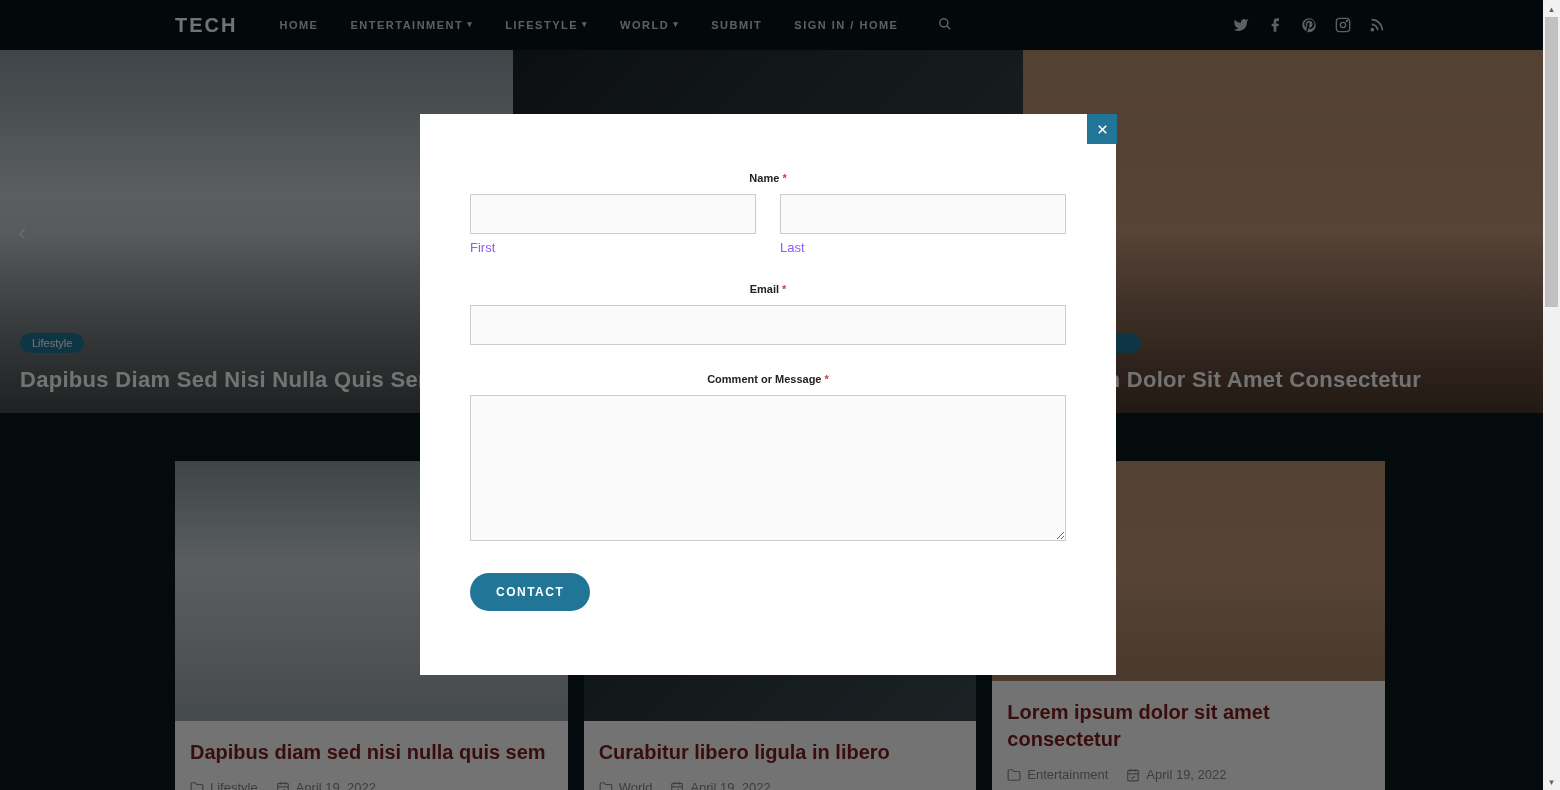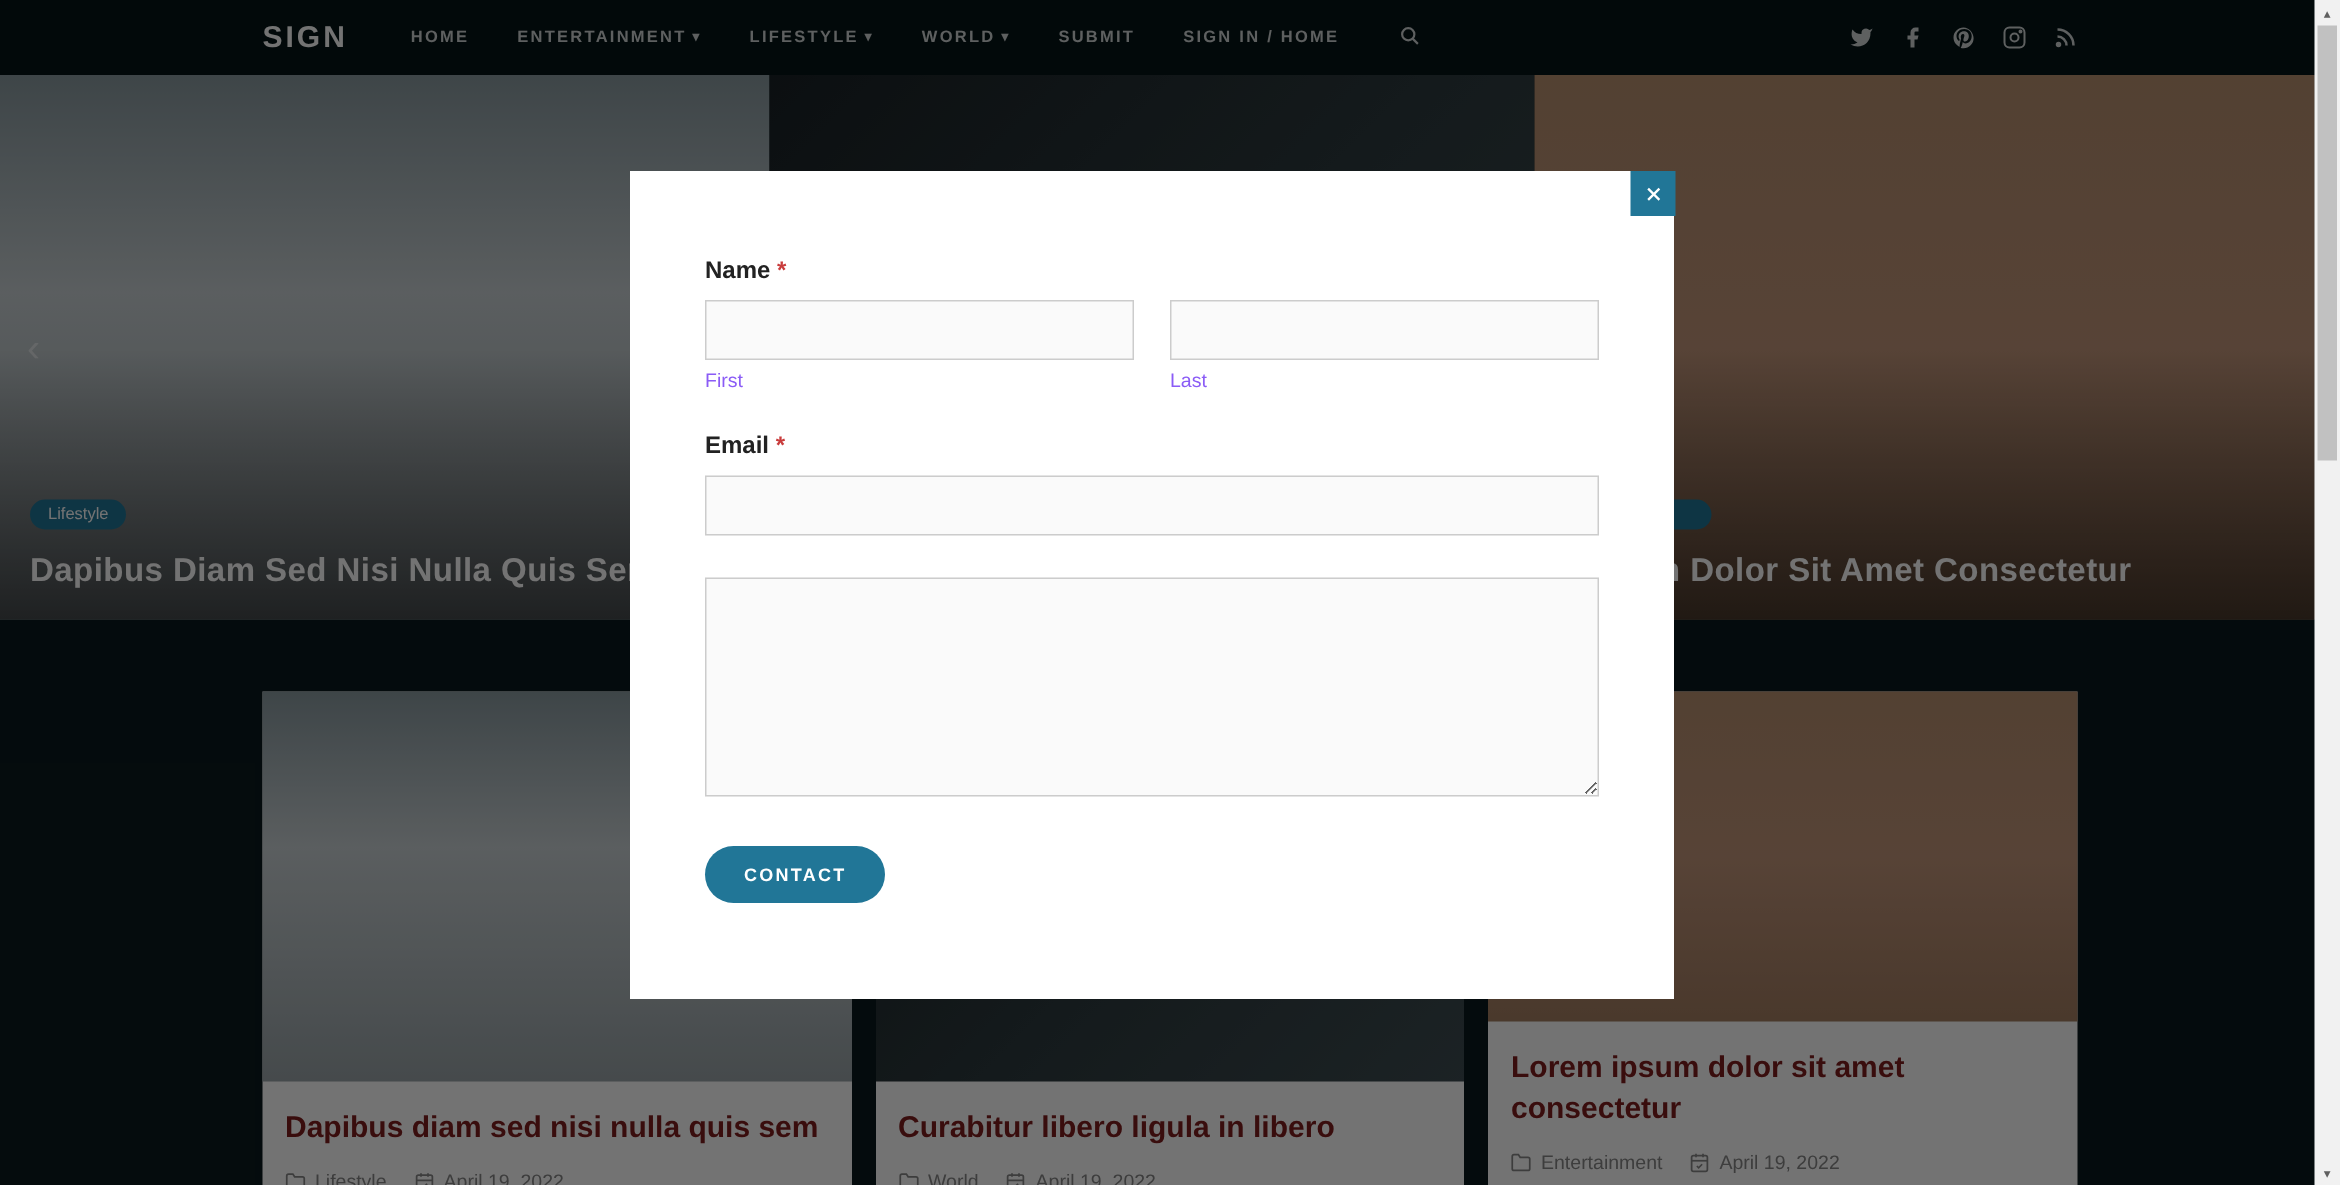--- a/index.html
+++ b/index.html
@@ -230,23 +230,24 @@
       justify-content: center;
       cursor: pointer;
       font-size: 18px;
     }
     .form-group {
       margin-bottom: 28px;
     }
     .form-label {
       display: block;
       font-weight: 600;
-      font-size: 16px;
+      font-size: 11px;
       color: #222;
       margin-bottom: 10px;
+      text-align: center;
     }
     .required {
       color: #c93c3c;
     }
     .name-row {
       display: flex;
       gap: 24px;
     }
     .name-col {
       flex: 1;
@@ -285,21 +286,21 @@
       letter-spacing: 1.5px;
       cursor: pointer;
     }
   </style>
 </head>
 <body>
 
 <div class="overlay"></div>
 
 <header class="header">
-  <div class="logo">SIGN</div>
+  <div class="logo">TECH</div>
   <nav class="nav">
     <div class="nav-item">
         <span>HOME</span>
       </div>
     <div class="nav-item">
         <span>ENTERTAINMENT</span>
         <span class="chevron">▾</span>
       </div>
     <div class="nav-item">
         <span>LIFESTYLE</span>
@@ -487,20 +488,24 @@
 
   <div class="form-group">
     <label class="form-label">
       <span>Email</span>
       <span class="required">*</span>
     </label>
     <input type="email" class="form-input" style="">
   </div>
 
   <div class="form-group">
+    <label class="form-label">
+      <span>Comment or Message</span>
+      <span class="required">*</span>
+    </label>
     <textarea class="form-textarea" style=""></textarea>
   </div>
 
   <button class="submit-btn">CONTACT</button>
 </div>
 
 <div class="scrollbar-track">
   <div class="scrollbar-arrow-up">▴</div>
   <div class="scrollbar-thumb"></div>
   <div class="scrollbar-arrow-down">▾</div>

